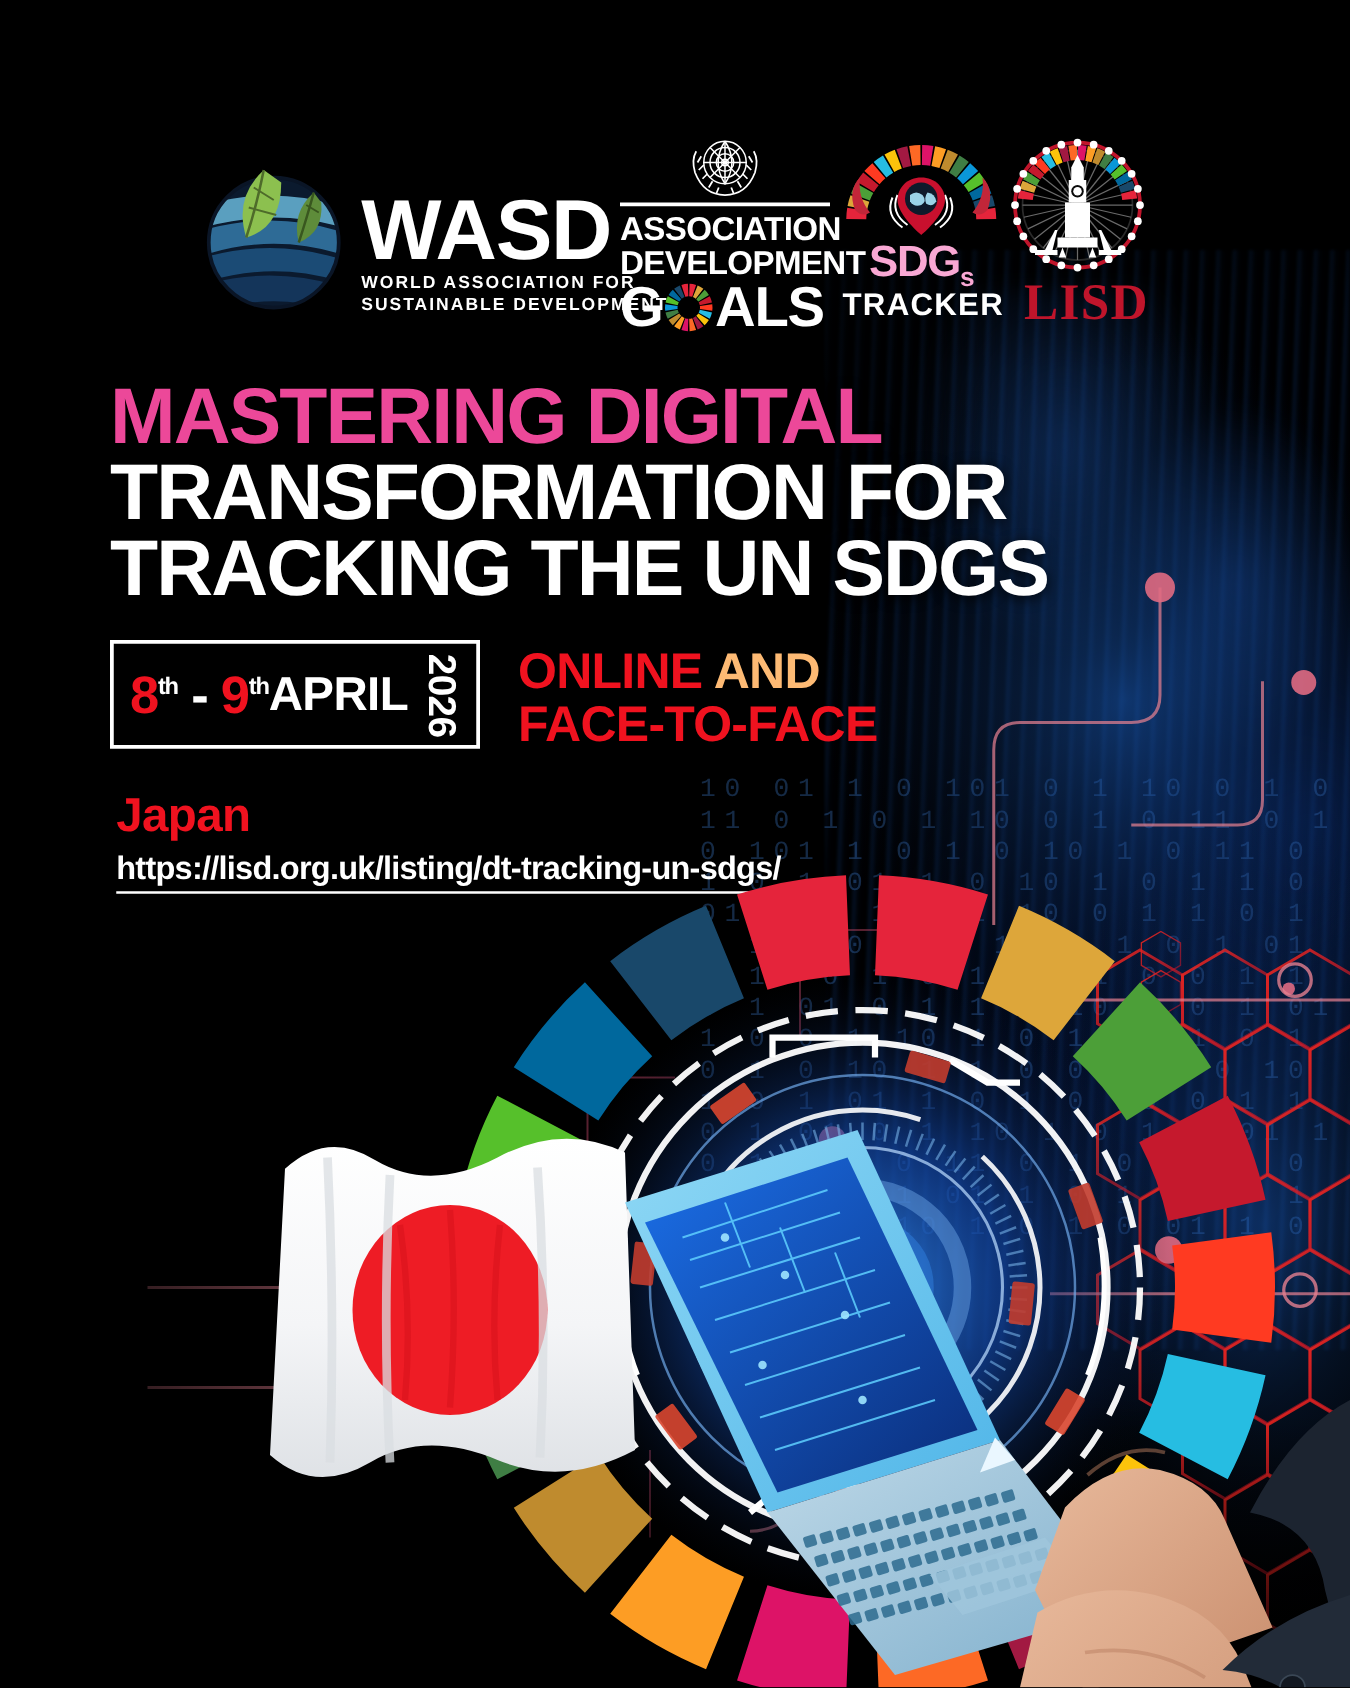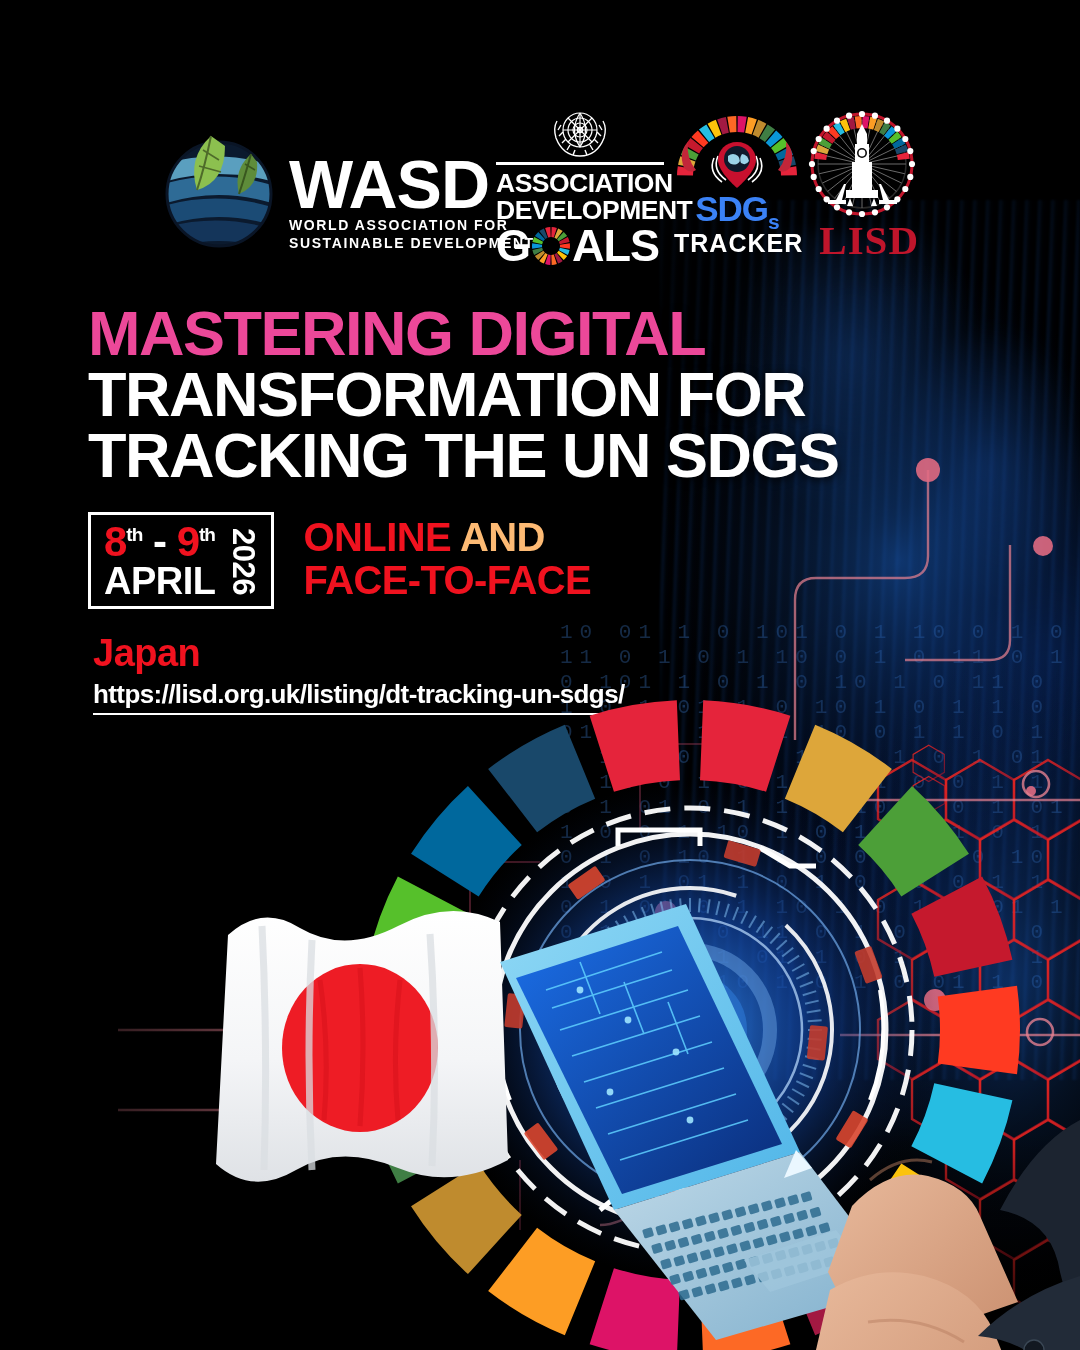--- a/index.html
+++ b/index.html
@@ -53,39 +53,39 @@
   .wasd-main { color:#fff; font-weight:bold; font-size:68px; letter-spacing:-1px; line-height:.95; }
   .wasd-sub1, .wasd-sub2 { color:#fff; font-weight:bold; font-size:14px; letter-spacing:1.6px; line-height:1.25; }
 
   .logo-sdg { position:absolute; left:496px; top:8px; width:168px; }
   .un-emb { display:block; margin:0 auto 2px; }
   .sdg-rule { height:3px; background:#fff; margin:2px 0 5px; }
   .sdg-l1, .sdg-l2 { color:#fff; font-weight:bold; font-size:26.5px; letter-spacing:-.5px; line-height:1.0; text-align:left; }
   .sdg-goals { display:flex; align-items:center; color:#fff; font-weight:bold; font-size:45px; line-height:1; letter-spacing:-1px; }
 
   .logo-tracker { position:absolute; left:674px; top:14px; width:126px; text-align:center; }
-  .trk-sdgs { color:#3b82f6; font-weight:bold; font-size:35px; line-height:.86; letter-spacing:-1px; }
+  .trk-sdgs { color:#f9a8d4; font-weight:bold; font-size:35px; line-height:.86; letter-spacing:-1px; }
   .trk-sdgs sub { font-size:21px; }
   .trk-word { color:#fff; font-weight:bold; font-size:25px; letter-spacing:1px; line-height:1; }
 
   .logo-lisd { position:absolute; left:806px; top:10px; width:113px; text-align:right; }
   .lisd-word { color:#C0152B; font-family:"Liberation Serif", serif; font-weight:bold;
                font-size:41px; letter-spacing:1px; line-height:1; margin-top:-4px; }
 
   
   .headline { position:absolute; left:88px; top:303px; width:800px; }
   .hl-line { font-weight:bold; font-size:63px; line-height:.97; letter-spacing:-1.5px;
              text-shadow:0 2px 10px rgba(0,0,0,.85); }
   .hl-red  { color:#ec4899; }
   .hl-white{ color:#FFFFFF; }
 
   
   .datefmt { position:absolute; left:88px; top:512px; display:flex; align-items:flex-start; gap:30px; }
   .datebox { border:3px solid #fff; padding:8px 12px 6px 13px; display:flex; align-items:center; gap:12px; }
-  .db-left { display:flex; flex-direction:column; }
+  .db-left { display:flex; flex-direction:row; }
   .db-days { color:#F0121F; font-weight:bold; font-size:42px; line-height:.92; letter-spacing:-1px; white-space:nowrap; }
   .db-days sup { color:#fff; font-size:19px; font-weight:bold; vertical-align:super; }
   .db-dash { color:#fff; }
   .db-month { color:#fff; font-weight:bold; font-size:38px; line-height:1; letter-spacing:-.5px; }
   .db-year { color:#fff; font-weight:bold; font-size:31px; letter-spacing:-.5px;
              writing-mode:vertical-rl; text-orientation:mixed; line-height:1; }
   .fmt { padding-top:4px; }
   .fmt-line { font-weight:bold; font-size:40px; line-height:1.08; letter-spacing:-.6px; }
   .fmt-red { color:#F0121F; }
   .fmt-white { color:#fdba74; }

